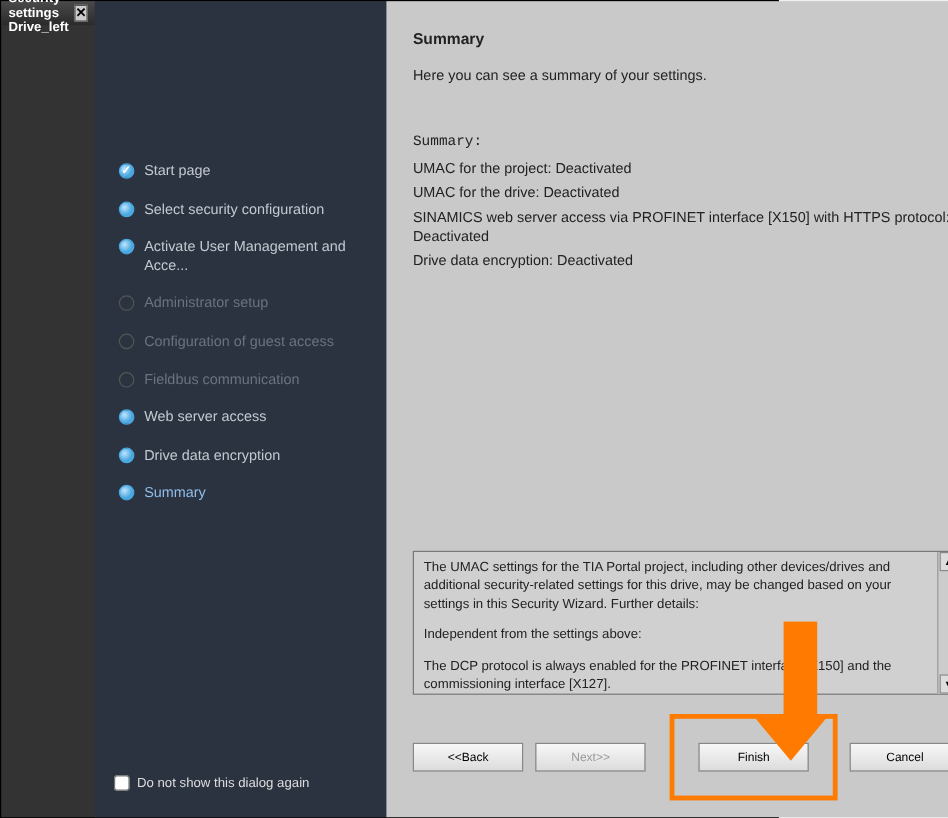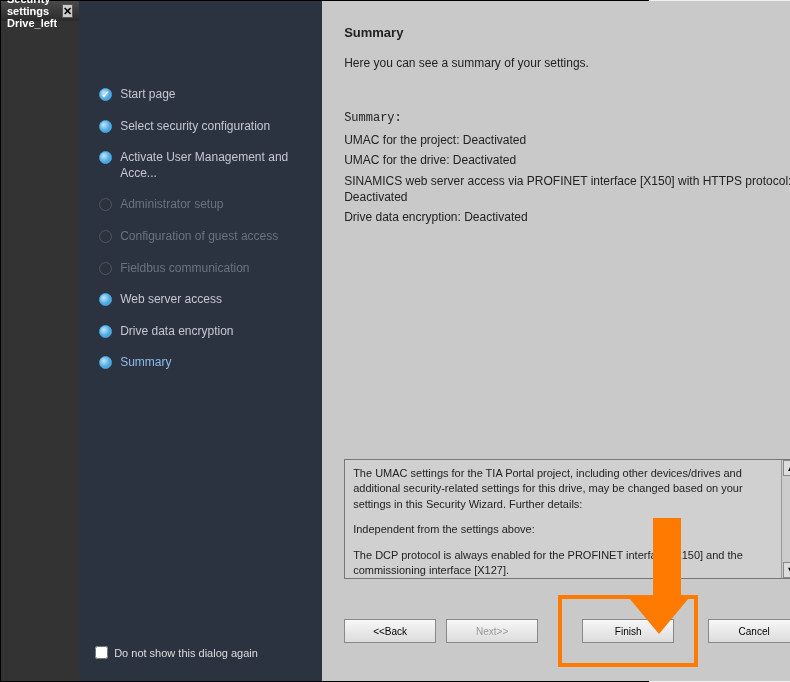--- a/index.html
+++ b/index.html
@@ -49,20 +49,21 @@
       flex: 1;
       min-height: 0;
     }
     .sidebar {
       width: 243px;
       background: #2b3340;
       color: #ddd;
       padding: 8px 0;
       display: flex;
       flex-direction: column;
+      gap: 48px;
     }
     .sidebar-gap { height: 70px; }
     .sidebar-items { flex: 1; }
     .sidebar-item {
       display: flex;
       align-items: flex-start;
       gap: 8px;
       padding: 8px 20px;
       cursor: pointer;
       font-size: 12px;

